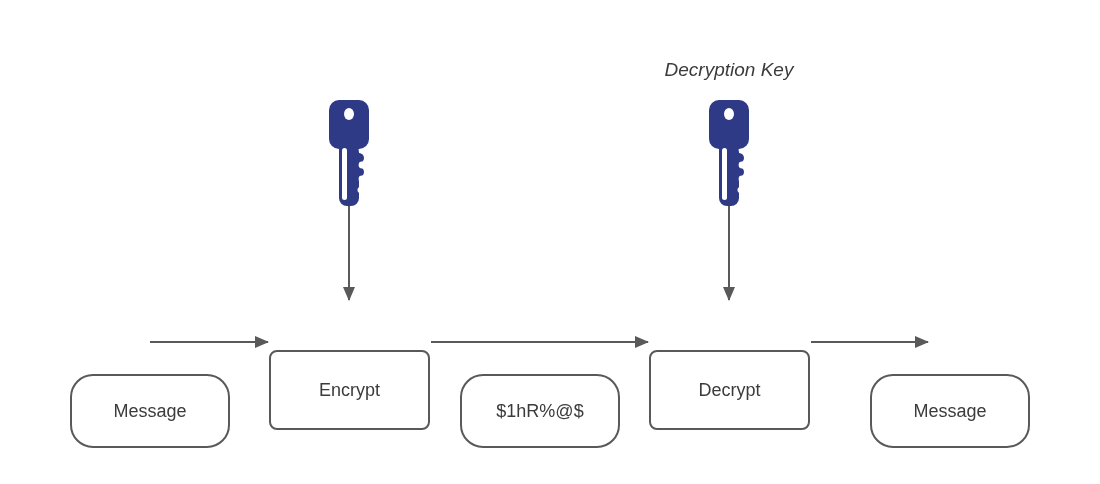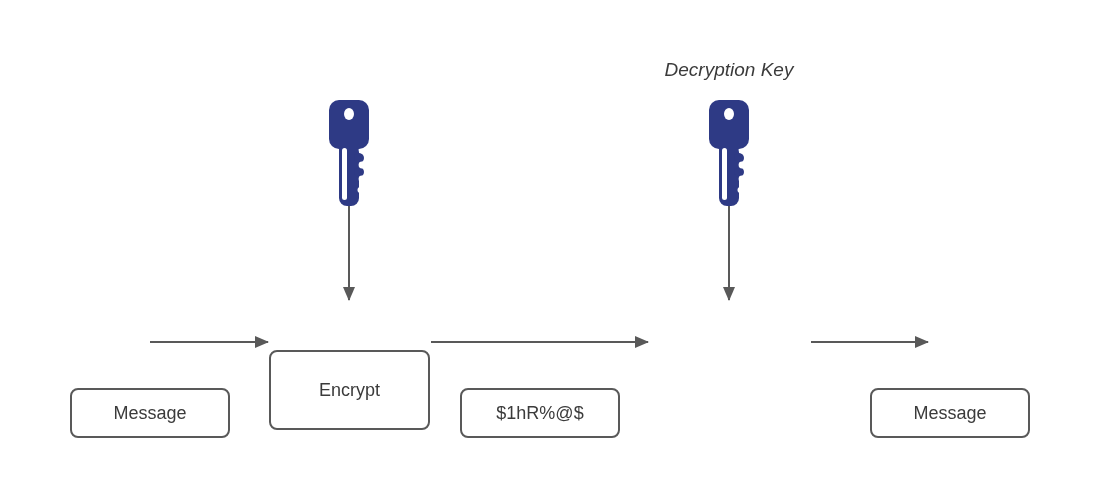--- a/index.html
+++ b/index.html
@@ -57,21 +57,21 @@
     display: flex;
     align-items: center;
     justify-content: center;
     font-size: 18px;
     color: var(--text, #3b3b3b);
     white-space: nowrap;
   }
   .node.process { width: 161px; height: 80px; top: 302px; margin-top: 48px; }
   .node.encrypt { left: 269px; }
   .node.decrypt { left: 649px; }
-  .node.datum { width: 160px; height: 50px; top: 388px; }
+  .node.datum { width: 160px; height: 74px; top: 374px; border-radius: 23px; }
   .node.msg-in { left: 70px; }
   .node.cipher { left: 460px; }
   .node.msg-out { left: 870px; }
   .keyfill { fill: var(--key-fill, #2e3a85); }
   .keycut { fill: #ffffff; }
 </style>
 </head>
 <body>
 
 <svg width="0" height="0" style="position:absolute" aria-hidden="true">
@@ -115,18 +115,19 @@
   <div class="key-label dec">Decryption Key</div>
 
   <svg class="key enc" viewBox="0 0 44 106">
     <use href="#key-shape"></use>
   </svg>
   <svg class="key dec" viewBox="0 0 44 106">
     <use href="#key-shape"></use>
   </svg>
 
   <div class="node process encrypt">Encrypt</div>
+  <div class="node process decrypt">Decrypt</div>
 
   <div class="node datum msg-in">Message</div>
   <div class="node datum cipher">$1hR%@$</div>
   <div class="node datum msg-out">Message</div>
 
 </div>
 
 </body></html>

